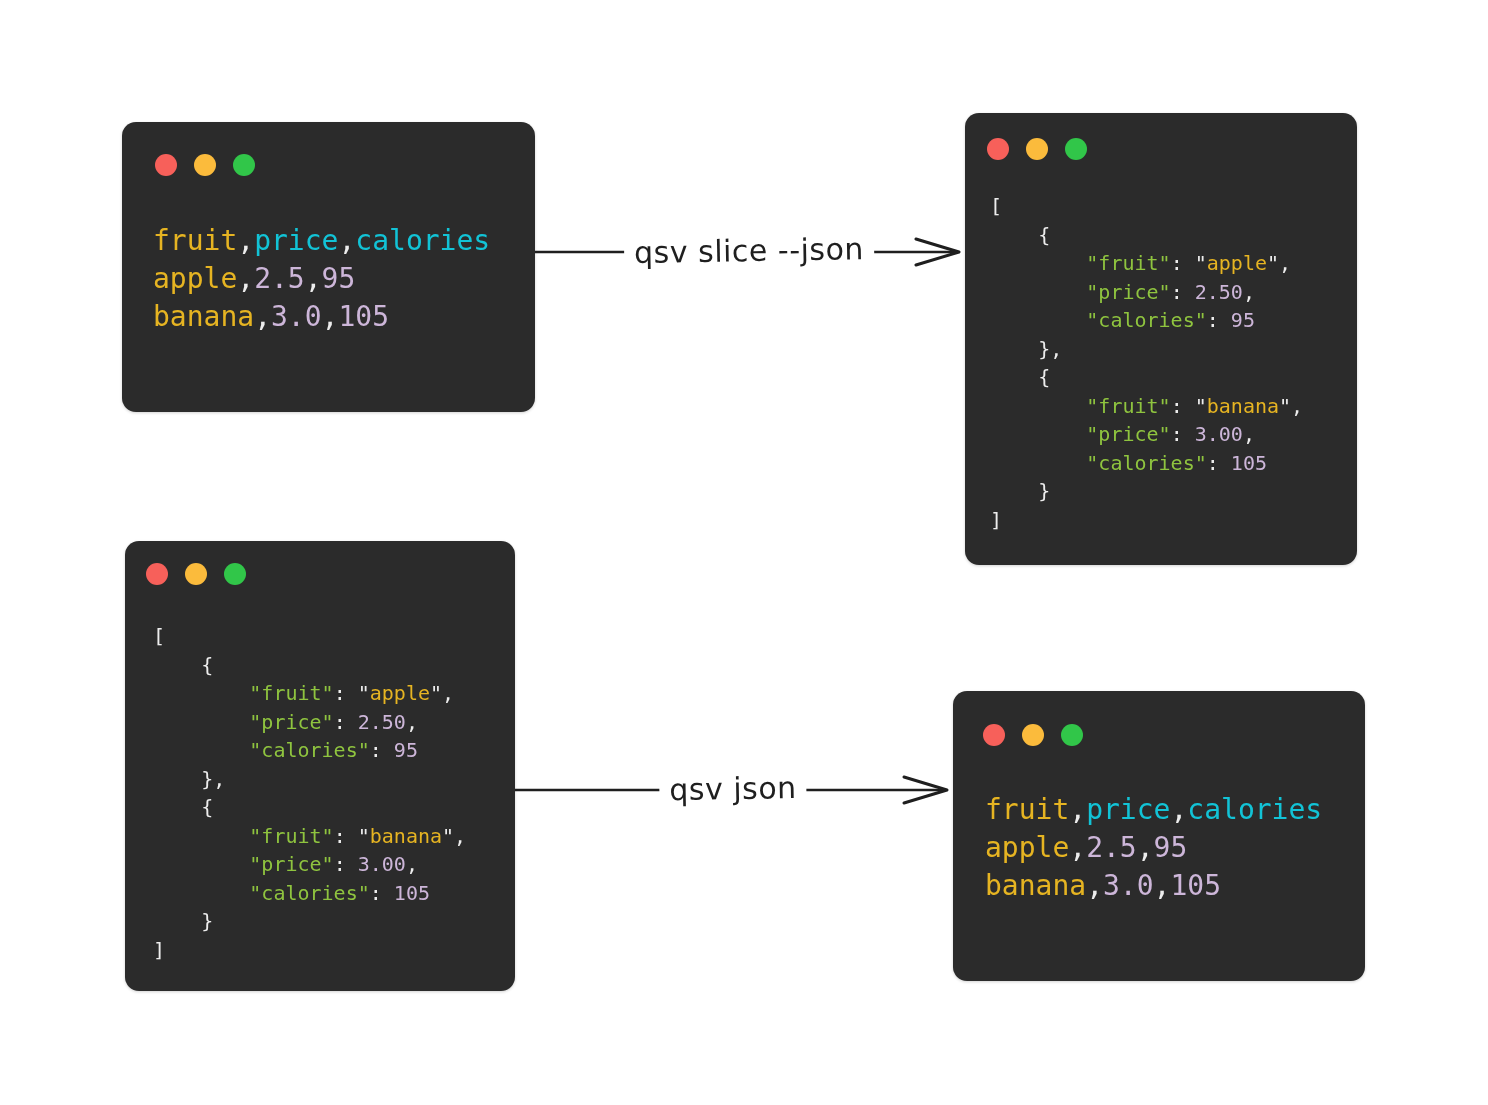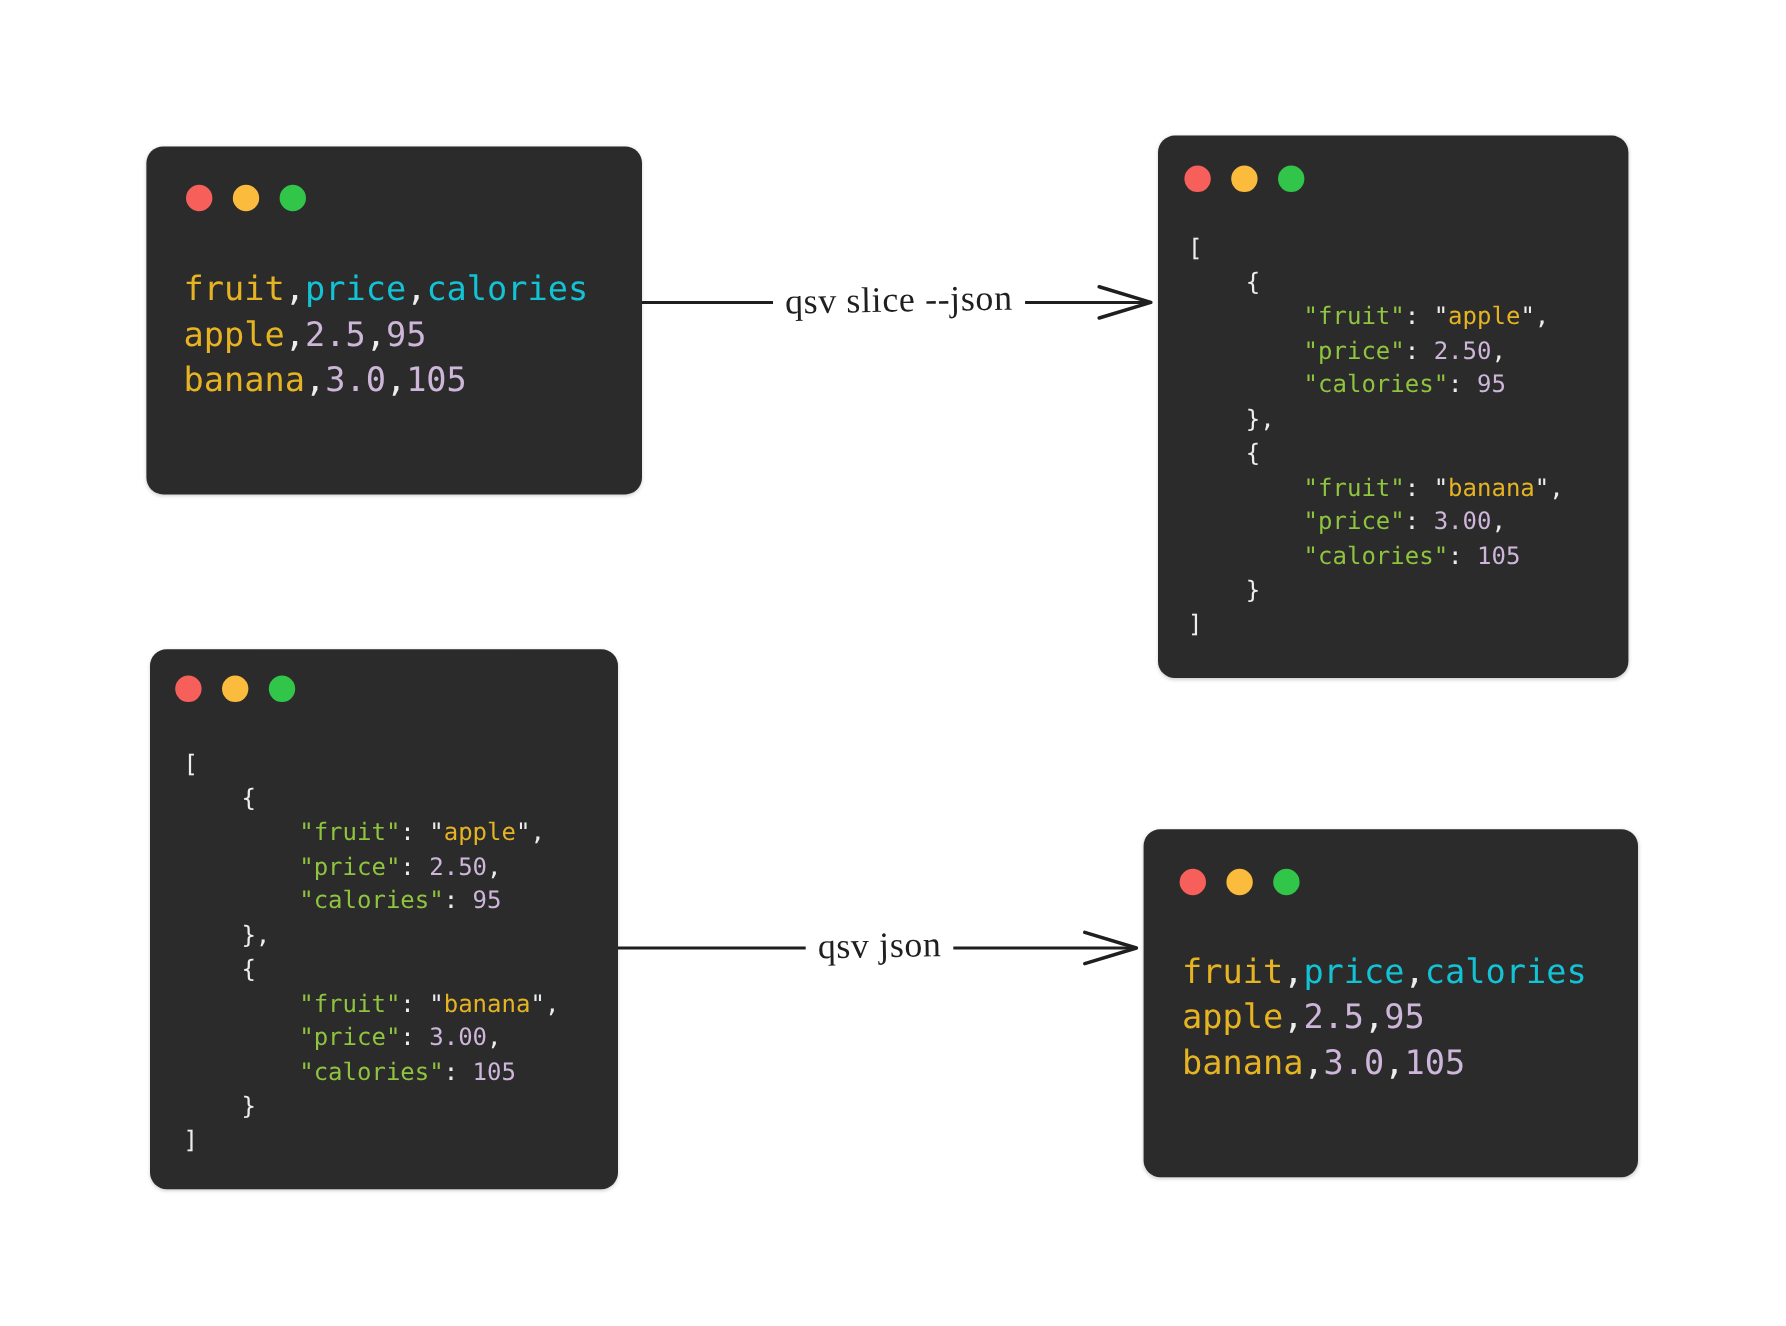--- a/index.html
+++ b/index.html
@@ -33,21 +33,21 @@
   .w-csv-out .lights { top: 33px; left: 30px; }
 
   .csv-code  { font-size: 28px; line-height: 38px; }
   .json-code { font-size: 20px; line-height: 28.5px; }
 
   .w-csv-in  .code { margin: 100px 0 0 31px; }
   .w-json-out .code { margin: 79px 0 0 25px; }
   .w-json-in .code { margin: 81px 0 0 28px; }
   .w-csv-out .code { margin: 100px 0 0 32px; }
 
-  .arrow { position: absolute; color: var(--ink, #1f1f1f); font-family: Liberation Serif, serif; }
+  .arrow { position: absolute; color: var(--ink, #1f1f1f); }
   .arrow svg { position: absolute; left: 0; top: 0; }
   .arrow-label {
     position: absolute;
     left: 50%; top: 50%;
     transform: translate(-50%, -54%) rotate(-1deg);
     background: #ffffff;
     padding: 0 10px;
     font-size: 30px;
     font-weight: 500;
     letter-spacing: 0.5px;

